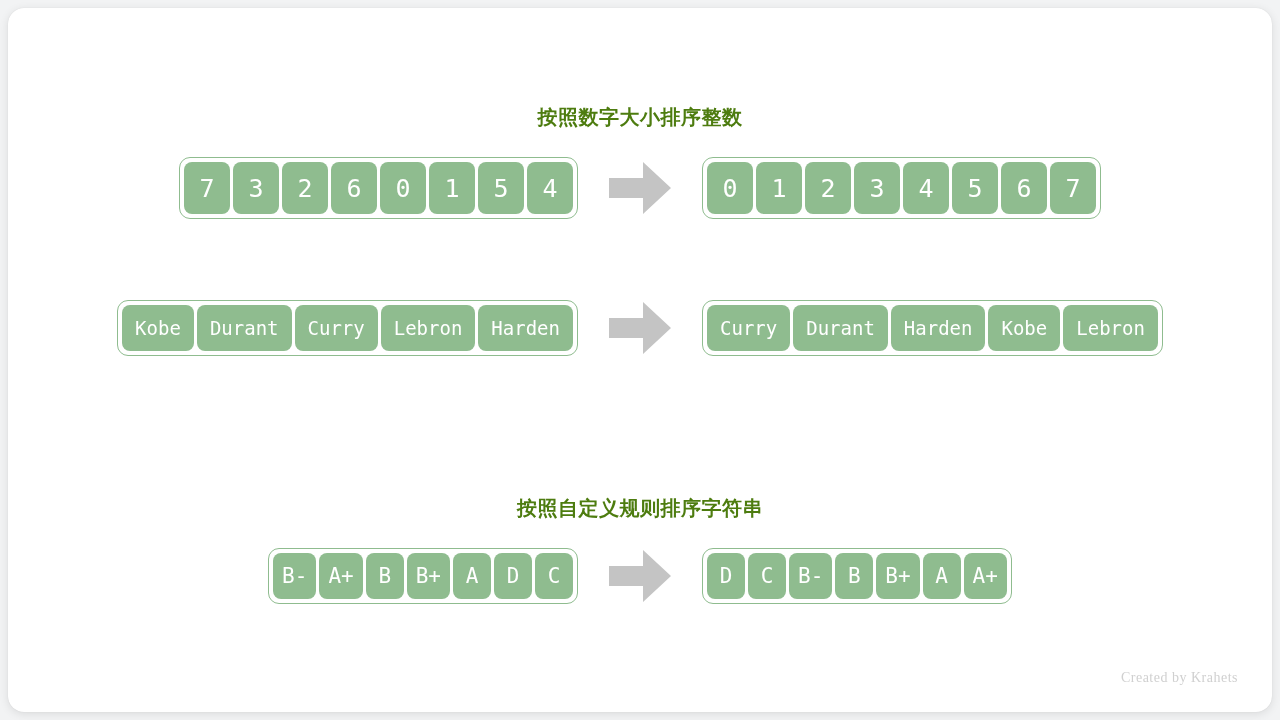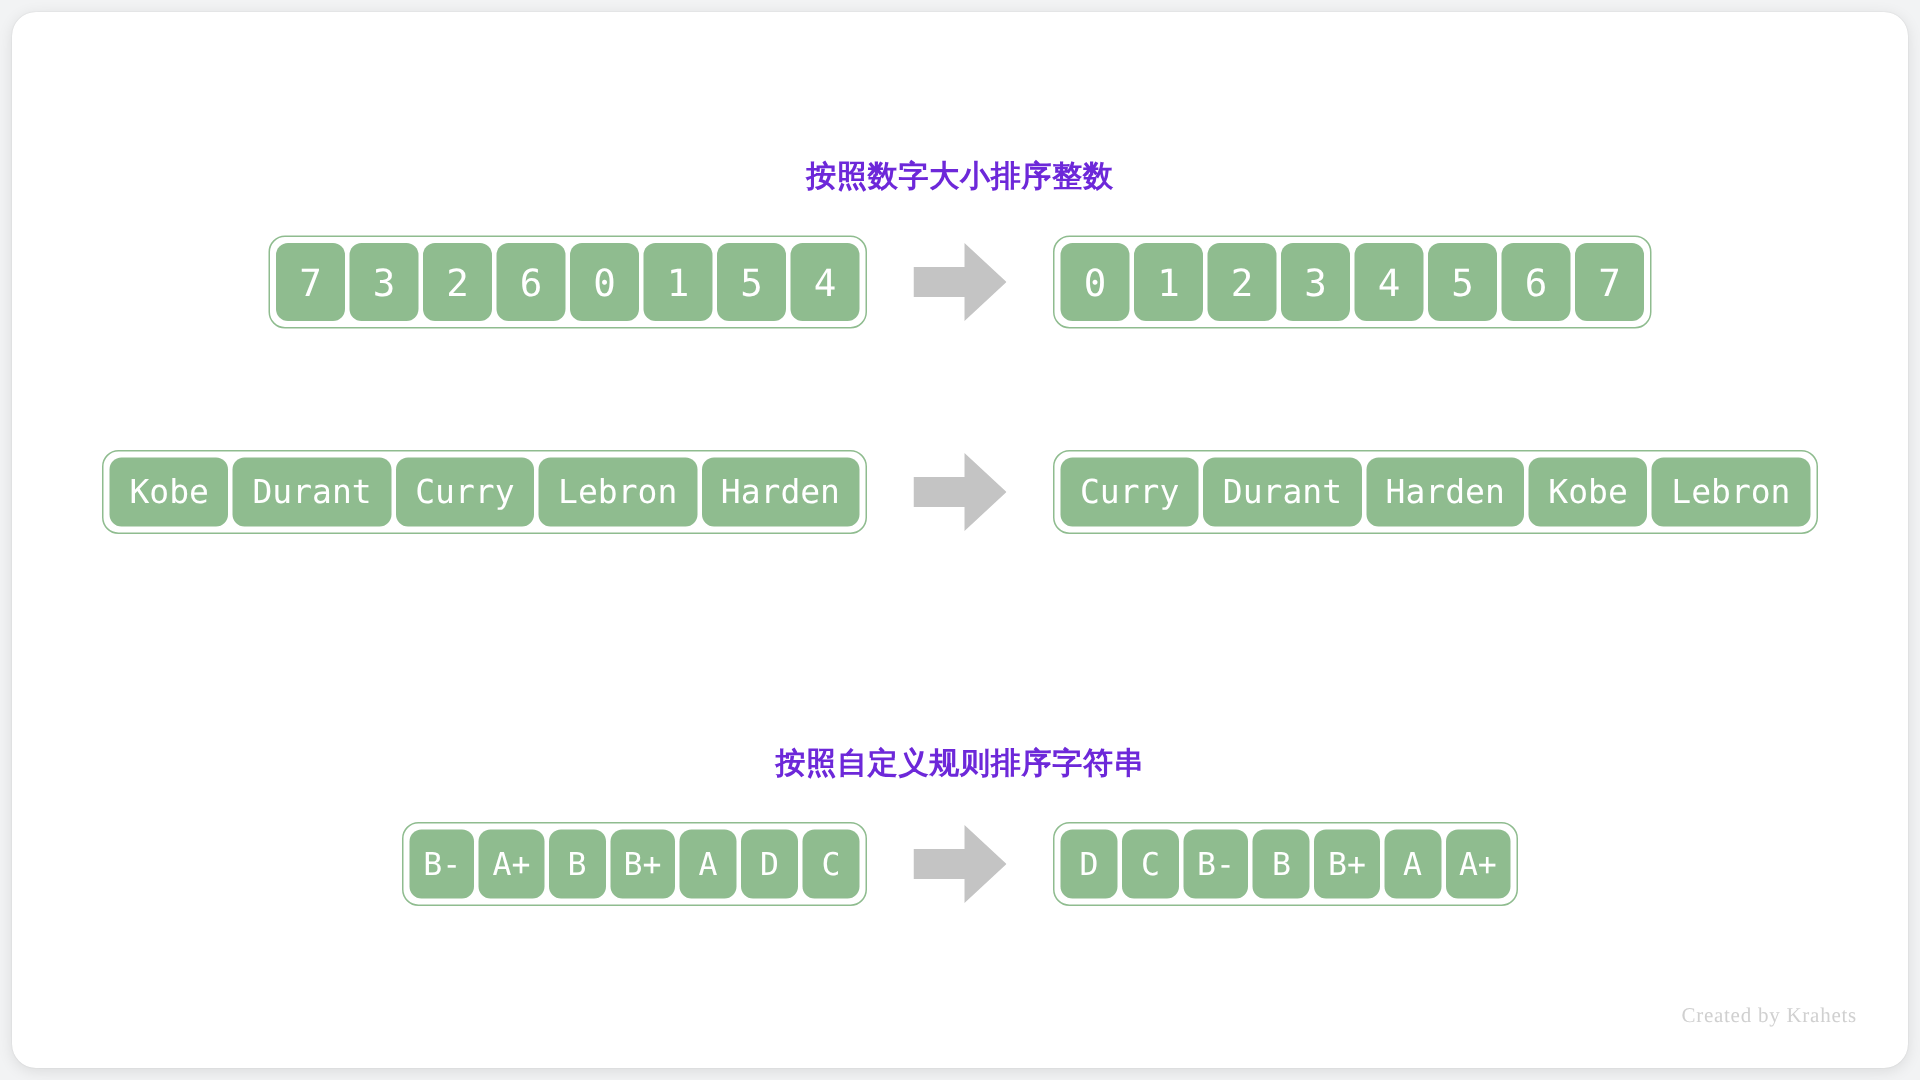--- a/index.html
+++ b/index.html
@@ -31,21 +31,21 @@
   .section {
     position: absolute;
     left: 0;
     width: 100%;
   }
   .section-title {
     text-align: center;
     font-family: "Liberation Sans", "DejaVu Sans", sans-serif;
     font-size: 20px;
     font-weight: bold;
-    color: #6d28d9;
+    color: #4d7c0f;
     letter-spacing: 0.5px;
     margin: 0 0 26px 0;
   }
 
   .row {
     display: flex;
     align-items: center;
     justify-content: center;
   }
 
@@ -76,21 +76,21 @@
 
   
   .nums .cell {
     width: 46px;
     height: 52px;
     font-size: 25px;
   }
   
   .names .cell {
     height: 46px;
-    font-size: 22px;
+    font-size: 19px;
     padding: 0 13px;
   }
   
   .grades .cell {
     height: 46px;
     font-size: 21px;
     min-width: 38px;
     padding: 0 9px;
   }
 

